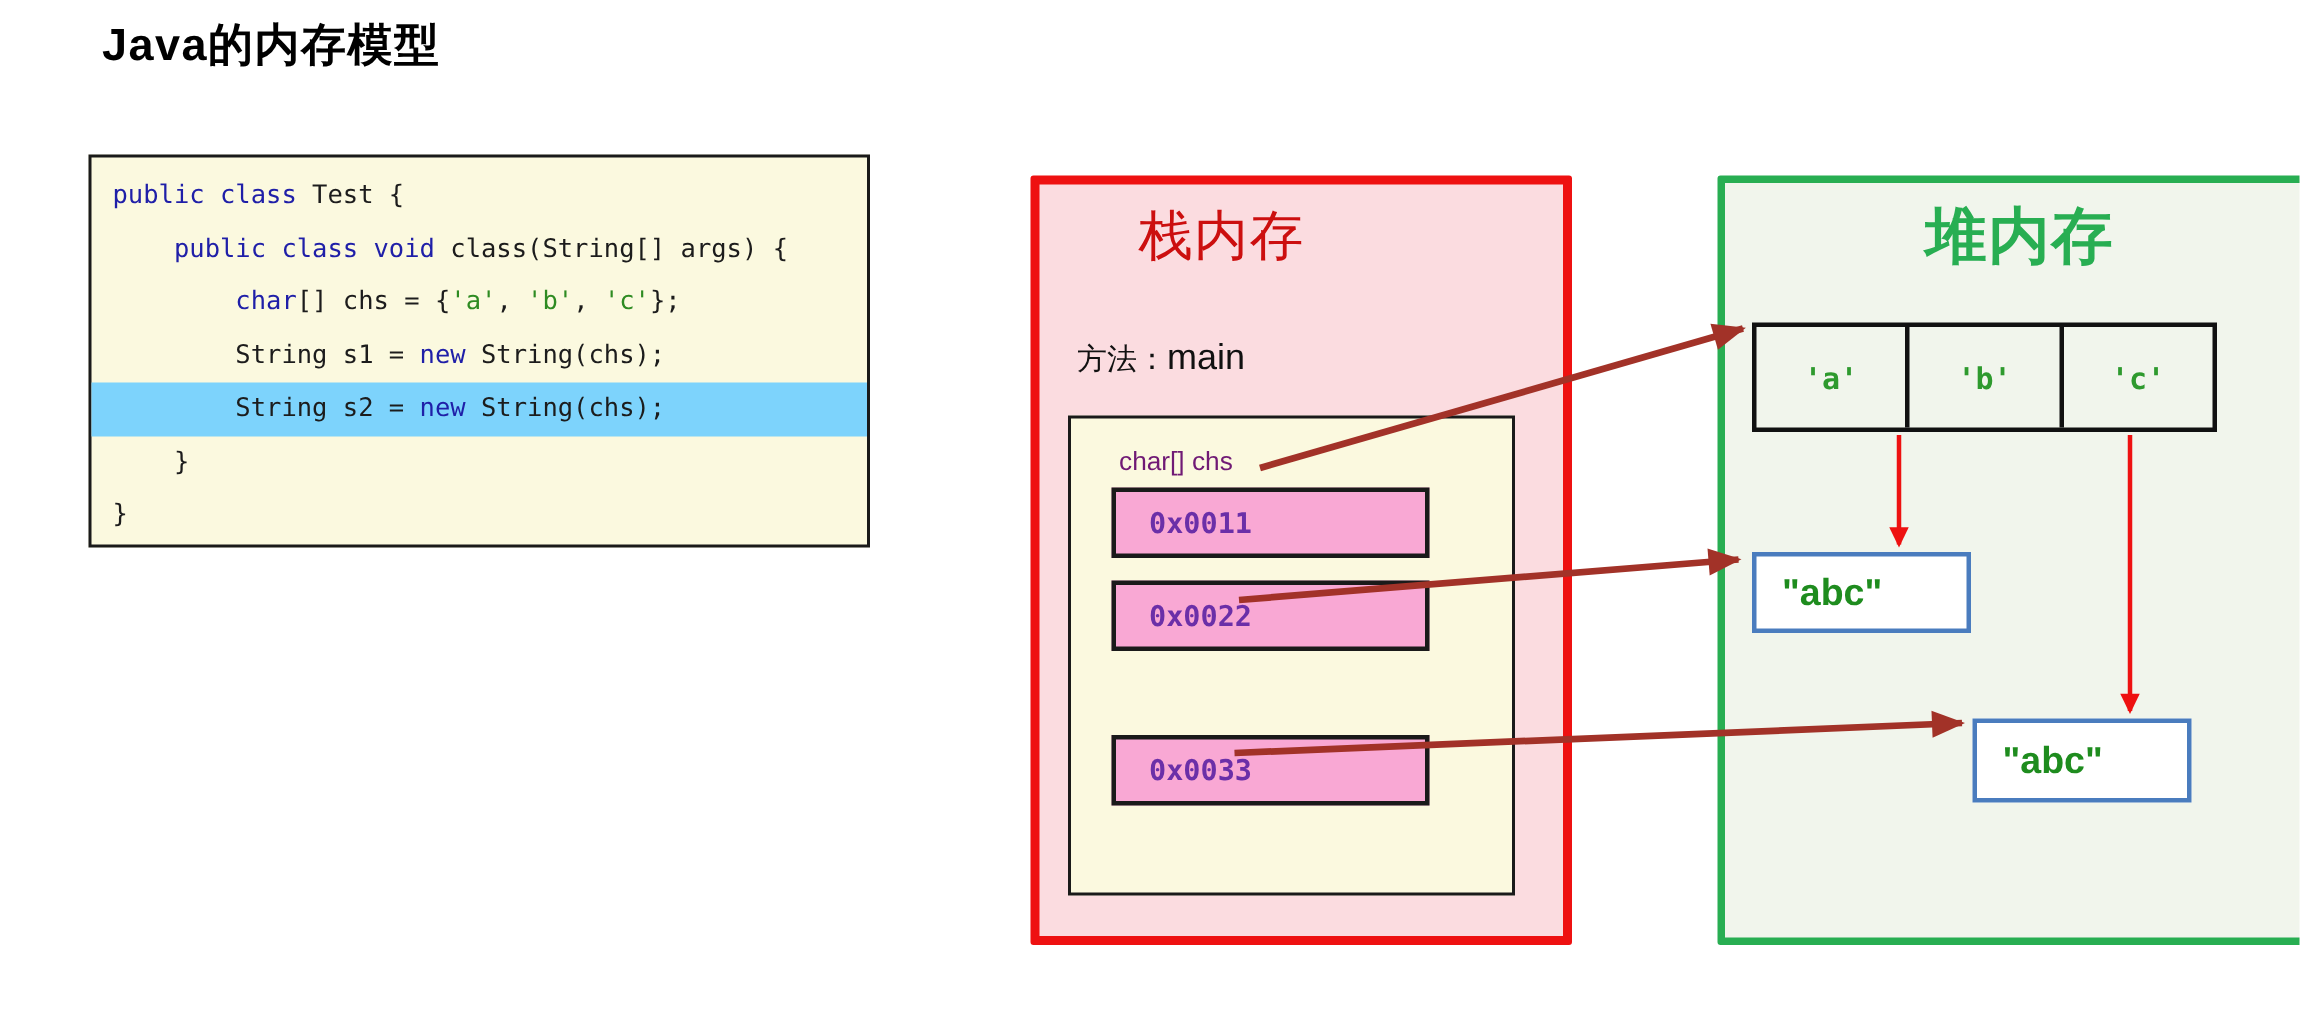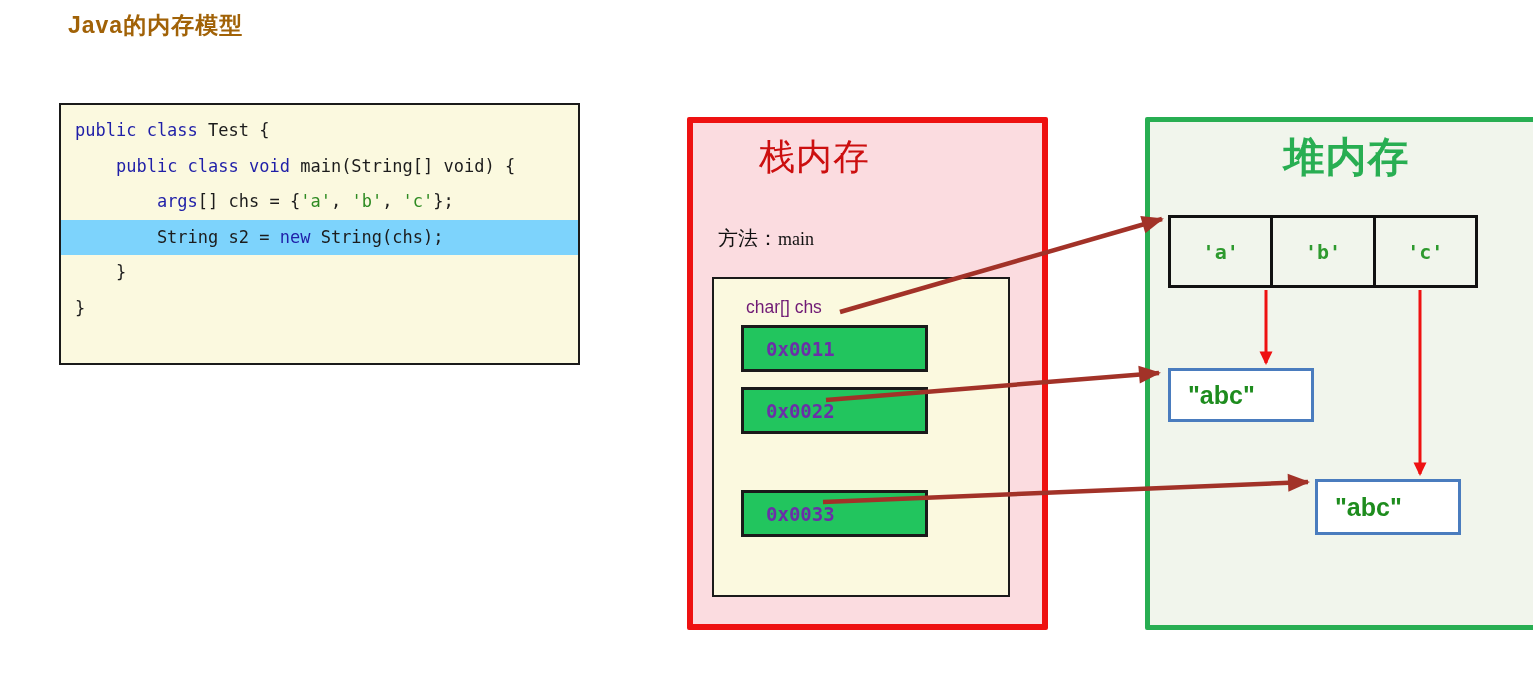--- a/index.html
+++ b/index.html
@@ -1,21 +1,21 @@
 <!DOCTYPE html>
 <html><head>
 <meta charset="utf-8">
 <style>
   * { margin:0; padding:0; box-sizing:border-box; }
   body { width:1533px; height:683px; background:#ffffff; font-family:"Liberation Sans", sans-serif; }
   .canvas { position:relative; width:1533px; height:683px; overflow:hidden; background:#ffffff; }
 
   .page-title {
     position:absolute; left:68px; top:10px;
-    font-size:23px; font-weight:bold; color:#a16207; letter-spacing:1px;
+    font-size:30px; font-weight:bold; color:#000000; letter-spacing:1px;
   }
 
   
   .code-block {
     position:absolute; left:59px; top:103px; width:521px; height:262px;
     background:#FBF9DF; border:2px solid #1a1a1a; padding-top:8px;
   }
   .code-line {
     height:35.5px; line-height:35.5px; white-space:pre;
     font-family:"DejaVu Sans Mono", monospace; font-size:17px; color:#1c1c1c;
@@ -32,32 +32,32 @@
     background:#FBDCE0; border:6px solid #EE1111; border-radius:2px;
   }
   .stack-title {
     position:absolute; left:66px; top:10px;
     font-size:36px; font-weight:normal; color:#CC0F0F; letter-spacing:1px;
   }
   .method-row {
     position:absolute; left:25px; top:102px;
     font-size:20px; color:#111111;
   }
-  .method-row .mono { font-family:Liberation Serif, serif; font-size:18px; }
+  .method-row .mono { font-family:Liberation Sans, sans-serif; font-size:24px; }
   .stack-frame {
     position:absolute; left:19px; top:154px; width:298px; height:320px;
     background:#FBF9DF; border:2px solid #1a1a1a;
   }
   .var-group { position:absolute; left:27px; }
   .var-label {
     margin-left:5px; margin-bottom:6px; height:24px; line-height:24px;
     font-size:17.5px; color:#701a75;
   }
   .addr-box {
-    width:187px; height:47px; border:3px solid #1a1a1a; background:#22c55e;
+    width:212px; height:47px; border:3px solid #1a1a1a; background:#f9a8d4;
     display:flex; align-items:center; padding-left:22px;
   }
   .addr-value {
     font-family:"DejaVu Sans Mono", monospace; font-weight:bold;
     font-size:19px; color:#6B2FA8;
   }
 
   
   .heap-panel {
     position:absolute; left:1145px; top:117px; width:403px; height:513px;
@@ -89,22 +89,23 @@
 </head>
 <body>
 
 <div class="canvas">
 
   <h1 class="page-title">Java的内存模型</h1>
 
   <div class="code-block">
     <div id="code-lines">
         <div class="code-line"><span class="tok-keyword">public class</span><span class="tok-plain"> Test {</span></div>
-        <div class="code-line"><span class="tok-plain">    </span><span class="tok-keyword">public class void</span><span class="tok-plain"> main(String[] void) {</span></div>
-        <div class="code-line"><span class="tok-plain">        </span><span class="tok-keyword">args</span><span class="tok-plain">[] chs = {</span><span class="tok-string">'a'</span><span class="tok-plain">, </span><span class="tok-string">'b'</span><span class="tok-plain">, </span><span class="tok-string">'c'</span><span class="tok-plain">};</span></div>
+        <div class="code-line"><span class="tok-plain">    </span><span class="tok-keyword">public class void</span><span class="tok-plain"> class(String[] args) {</span></div>
+        <div class="code-line"><span class="tok-plain">        </span><span class="tok-keyword">char</span><span class="tok-plain">[] chs = {</span><span class="tok-string">'a'</span><span class="tok-plain">, </span><span class="tok-string">'b'</span><span class="tok-plain">, </span><span class="tok-string">'c'</span><span class="tok-plain">};</span></div>
+        <div class="code-line"><span class="tok-plain">        String s1 = </span><span class="tok-keyword">new</span><span class="tok-plain"> String(chs);</span></div>
         <div class="code-line hl"><span class="tok-plain">        String s2 = </span><span class="tok-keyword">new</span><span class="tok-plain"> String(chs);</span></div>
         <div class="code-line"><span class="tok-plain">    }</span></div>
         <div class="code-line"><span class="tok-plain">}</span></div>
       </div>
   </div>
 
   <div class="stack-panel">
     <div class="stack-title">栈内存</div>
     <div class="method-row"><span>方法：</span><span class="mono">main</span></div>
     <div class="stack-frame" id="stack-frame">

